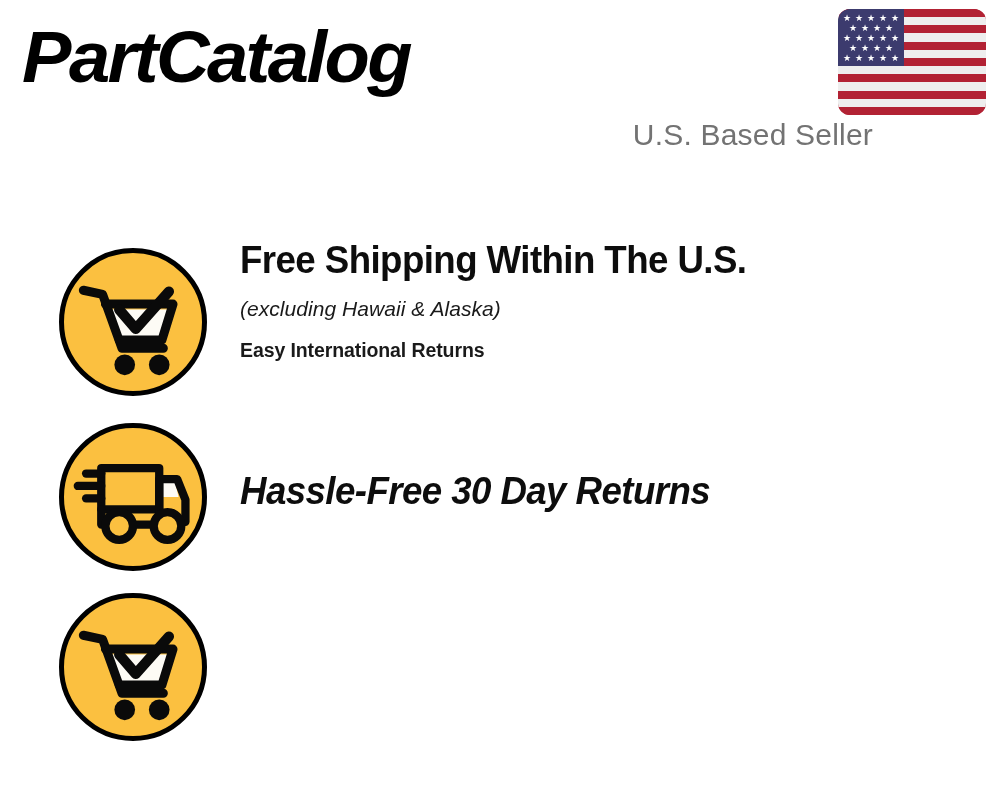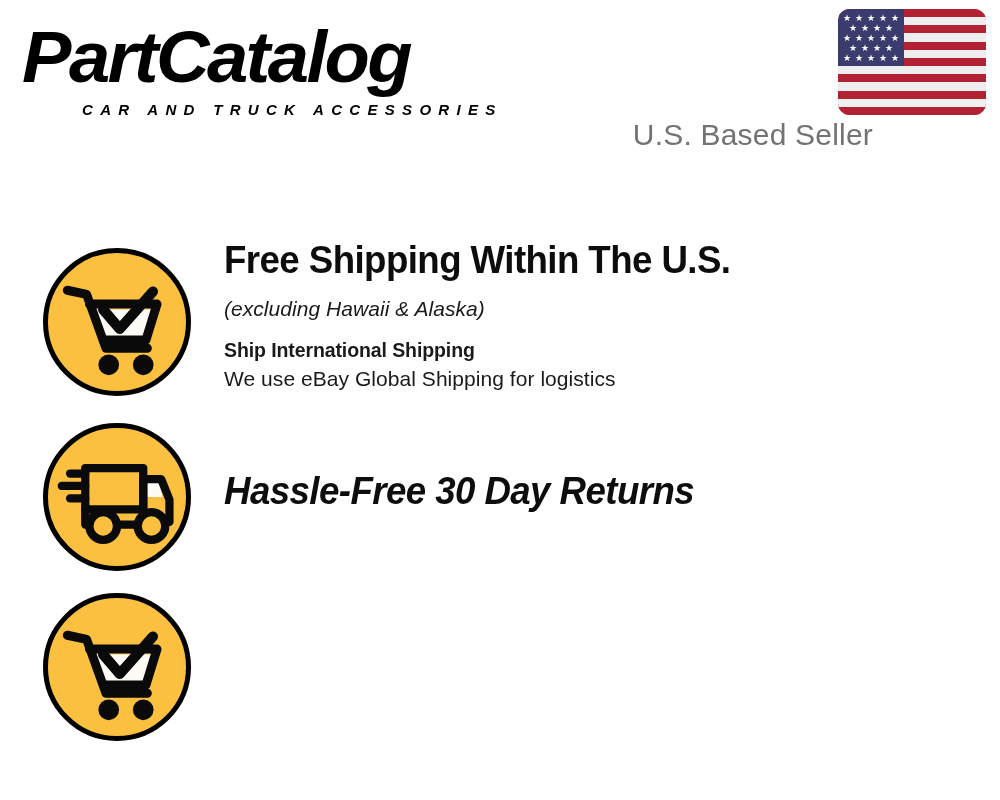--- a/index.html
+++ b/index.html
@@ -123,21 +123,21 @@
 
   
   #feature-list {
     position: absolute;
     left: 0;
     top: 235px;
     width: 1000px;
   }
   .feature-row {
     position: absolute;
-    left: 0;
+    left: 16px;
     width: 800px;
   }
   #feature-row-0 { top: 0px;   height: 175px; }
   #feature-row-1 { top: 180px; height: 170px; }
   #feature-row-2 { top: 350px; height: 170px; }
 
   .feature-icon {
     position: absolute;
     left: 43px;
     width: 148px;
@@ -190,21 +190,20 @@
   #feature-row-1 .feature-text { top: 53px; font-style: italic; }
   #feature-row-2 .feature-text { top: 49px; }
 </style>
 </head>
 <body>
 
 <div id="banner-header">
 
   <div id="brand-logo">
     <div id="brand-wordmark">PartCatalog</div>
-    <div id="brand-tagline">CAR AND TRUCK ACCESSORIES</div>
   </div>
 
   <div id="us-flag-badge">
     <div class="flag-stripe red" style="top:0px"></div>
     <div class="flag-stripe white" style="top:8.15px"></div>
     <div class="flag-stripe red" style="top:16.31px"></div>
     <div class="flag-stripe white" style="top:24.46px"></div>
     <div class="flag-stripe red" style="top:32.62px"></div>
     <div class="flag-stripe white" style="top:40.77px"></div>
     <div class="flag-stripe red" style="top:48.92px"></div>
@@ -268,22 +267,21 @@
 
         <path d="M40,41 L52,55 L76,28" fill="none" stroke="#0a0a0a" stroke-width="7.5" stroke-linecap="round" stroke-linejoin="round"></path>
 
         <circle cx="44" cy="81" r="7.5" fill="#0a0a0a"></circle>
         <circle cx="69" cy="81" r="7.5" fill="#0a0a0a"></circle>
       </svg>
     </div>
     <div class="feature-text">
       <div class="feature-title">Free Shipping Within The U.S.</div>
       <div class="feature-sub feature-sub-1">(excluding Hawaii &amp; Alaska)</div>
-      <div class="feature-sub strong feature-sub-2">Ship International Shipping</div>
-      <div class="feature-sub feature-sub-3">We use eBay Global Shipping for logistics</div>
+      <div class="feature-sub strong feature-sub-2">Easy International Returns</div>
     </div>
   </div>
 
   <div class="feature-row" id="feature-row-1">
     <div class="feature-icon">
       <svg viewBox="0 0 100 100" aria-hidden="true">
 
         <polygon points="69,37 80,37 83,50 69,50" fill="#fdfbf5"></polygon>
 
         <rect x="27" y="29" width="42" height="30" fill="none" stroke="#0a0a0a" stroke-width="6" stroke-linejoin="round"></rect>

